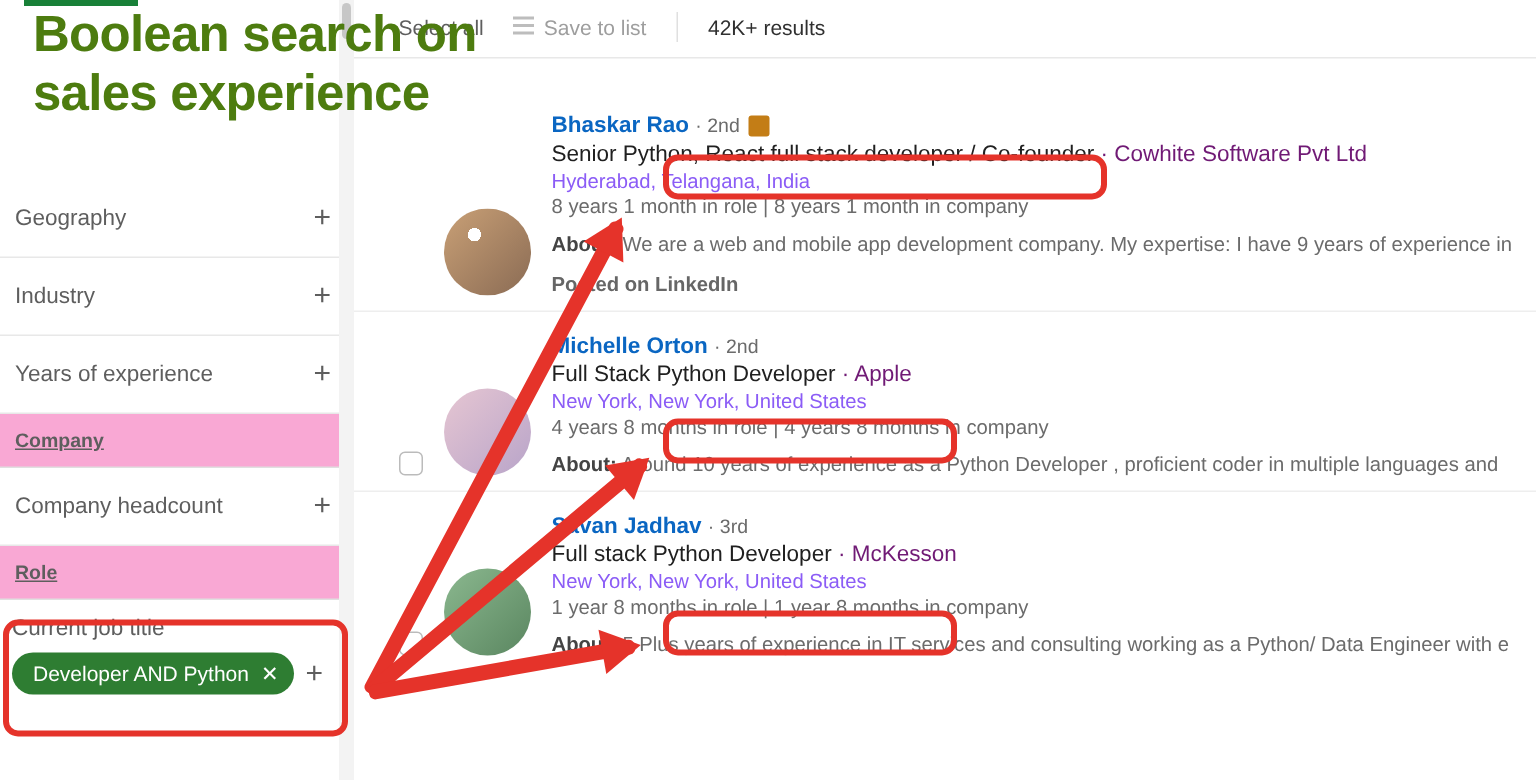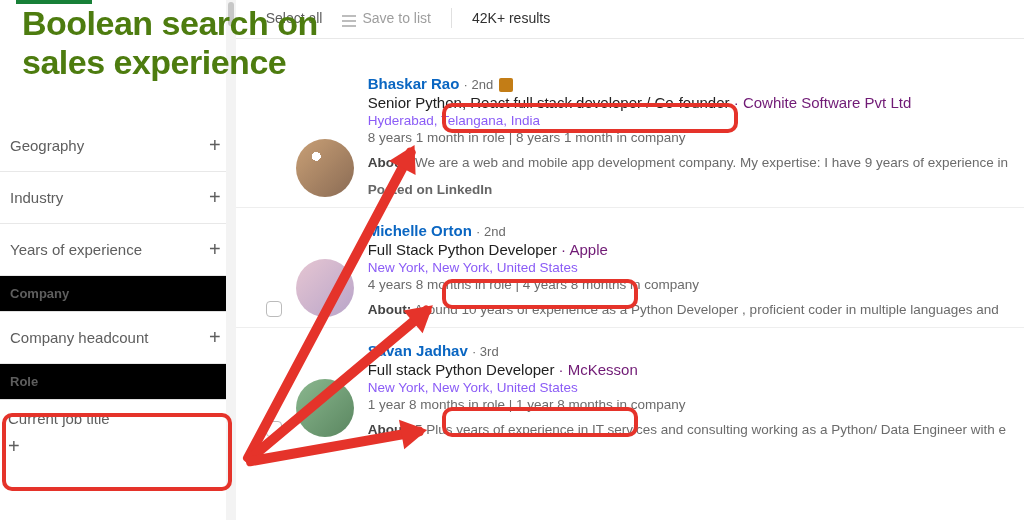--- a/index.html
+++ b/index.html
@@ -28,26 +28,27 @@
     align-items: center;
     justify-content: space-between;
     padding: 14px 14px 14px 10px;
     border-bottom: 1px solid #e8e8e8;
     color: #5e5e5e;
     font-size: 15px;
     cursor: pointer;
   }
   .filter-row .plus { font-size: 20px; font-weight: 400; color: #5e5e5e; }
   .section-header {
-    background: #000000;
+    background: #f9a8d4;
     padding: 10px 10px;
     font-size: 13px;
     color: #5e5e5e;
     font-weight: 600;
     border-bottom: 1px solid #e0e0e0;
+    text-decoration: underline;
   }
   .filter-block {
     padding: 10px 10px 24px 8px;
     position: relative;
   }
   .filter-block .label {
     font-size: 15px;
     color: #5e5e5e;
     margin-bottom: 8px;
   }
@@ -81,21 +82,21 @@
     display: flex;
     align-items: center;
     gap: 20px;
     padding: 8px 30px 10px 30px;
     border-bottom: 1px solid #e8e8e8;
     color: #5e5e5e;
     font-size: 14px;
   }
   .topbar .btn { cursor: pointer; }
   .topbar .divider { width:1px; height:20px; background:#e0e0e0; }
-  .save-list { display:flex; align-items:flex-end; gap:6px; color:#9e9e9e; }
+  .save-list { display:flex; align-items:flex-start; gap:6px; color:#9e9e9e; }
   .list-ic { display:inline-block; width:14px; height:12px; position:relative; }
   .list-ic::before, .list-ic::after {
     content:""; position:absolute; left:0; right:0; height:2px; background:#bdbdbd;
   }
   .list-ic::before { top:1px; box-shadow: 0 5px 0 #bdbdbd; }
   .list-ic::after { top:11px; }
   .results-count { color:#303030; font-weight:500;}
 
   
   .results { flex:1; overflow:hidden; }
@@ -198,20 +199,24 @@
     <div class="filter-row">
       <span>Company headcount</span>
       <span class="plus">+</span>
     </div>
 
     <div class="section-header">Role</div>
 
     <div class="filter-block">
       <div class="label">Current job title</div>
       <div class="chip-row">
+        <span class="chip">
+          <span>Developer AND Python</span>
+          <span class="x">✕</span>
+        </span>
         <span class="plus">+</span>
       </div>
     </div>
   </aside>
 
   <main class="main">
     <div class="topbar">
       <span class="btn">Select all</span>
       <span class="save-list btn">
         <span class="list-ic"></span>

